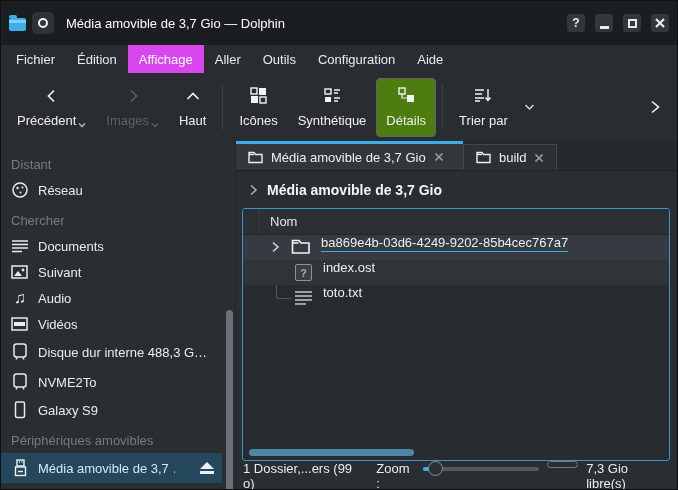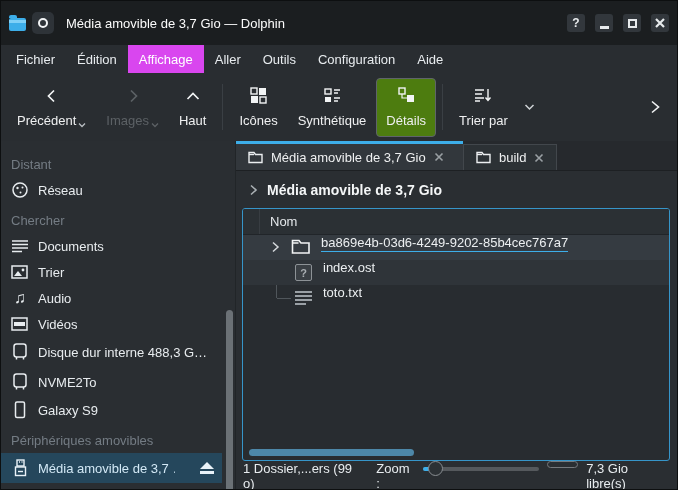--- a/index.html
+++ b/index.html
@@ -275,21 +275,21 @@
         <span class="s-lbl">Documents</span>
       </div>
       <div class="s-item">
         <span class="sic">
           <svg width="18" height="15">
             <rect x="1" y="1" width="15" height="12" fill="none" stroke="#e8ecef" stroke-width="1.5"></rect>
             <path d="M3 11 L7 6 L11 11 Z" fill="#e8ecef"></path>
               <circle cx="12" cy="5" r="1.4" fill="#e8ecef"></circle>
           </svg>
         </span>
-        <span class="s-lbl">Trier</span>
+        <span class="s-lbl">Suivant</span>
       </div>
       <div class="s-item">
         <span class="sic" style="color:#e8ecef;font-size:16px;">♫</span>
         <span class="s-lbl">Audio</span>
       </div>
       <div class="s-item">
         <span class="sic">
           <svg width="18" height="14">
             <rect x="1" y="1" width="15" height="12" fill="none" stroke="#e8ecef" stroke-width="1.5"></rect>
             <rect x="3" y="5" width="11" height="4" fill="#e8ecef"></rect>

